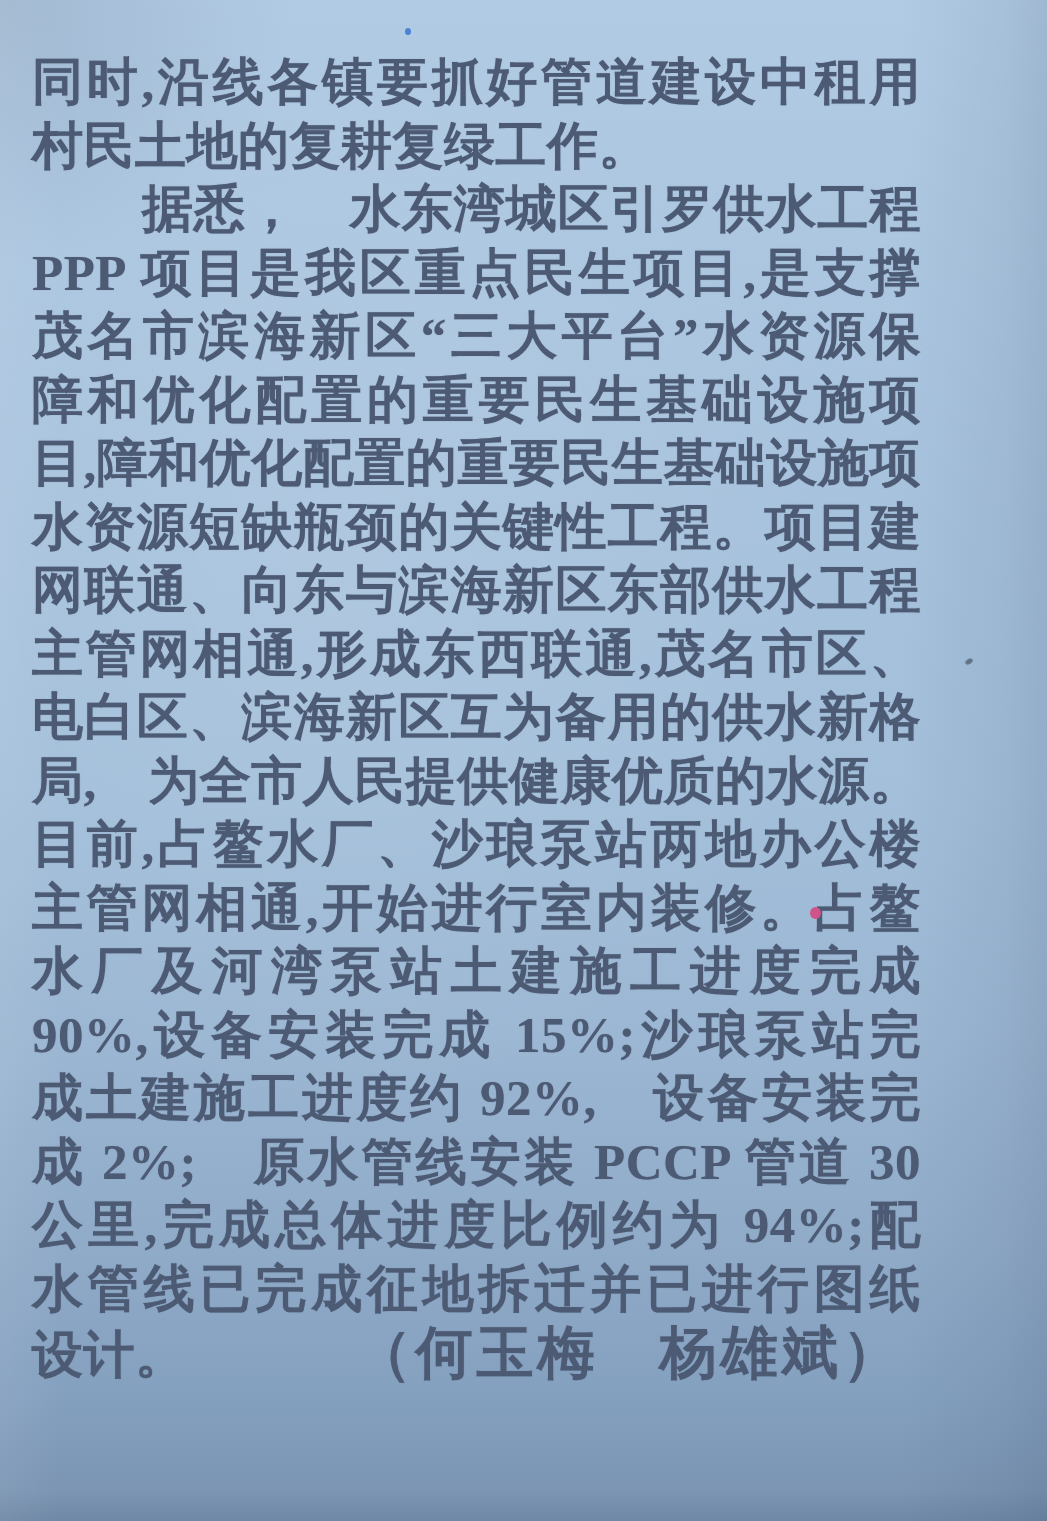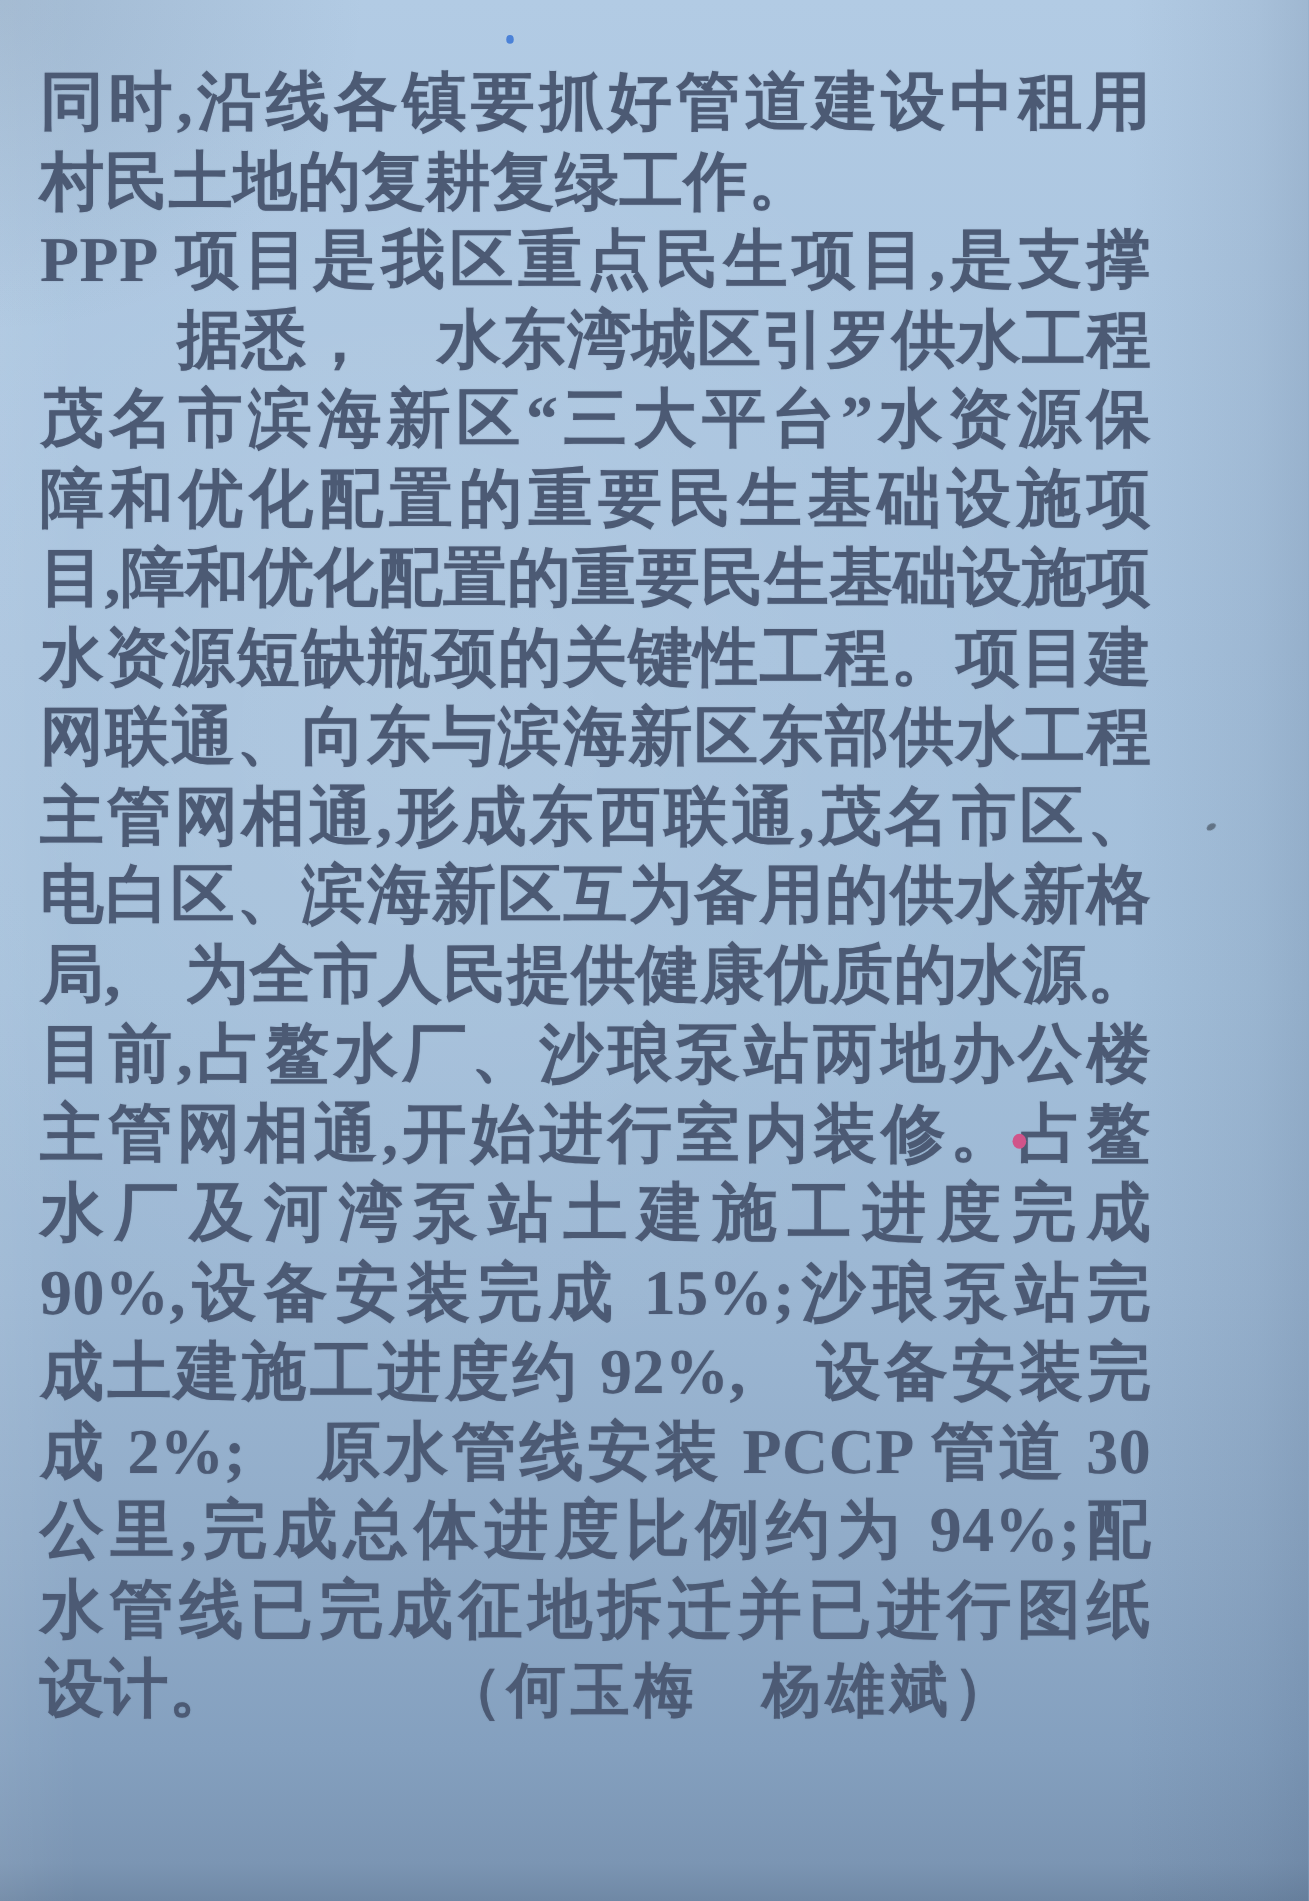--- a/index.html
+++ b/index.html
@@ -41,21 +41,21 @@
     text-align-last: left;
   }
   .line.indent {
     padding-left: 110px;
   }
   .line.last {
     text-align: left;
     text-align-last: left;
   }
   .byline {
-    font-size: 47px;
+    font-size: 57px;
     margin-left: 168px;
     letter-spacing: 4px;
   }
   
   .mark {
     position: absolute;
     border-radius: 50%;
   }
   .mark.blue-speck {
     left: 405px; top: 28px;
@@ -76,22 +76,22 @@
   }
 </style>
 </head>
 <body>
 
 <div class="photo">
 
   <div class="text-block" style="color: rgb(76, 90, 116);">
     <div class="line">同时,沿线各镇要抓好管道建设中租用</div>
     <div class="line short">村民土地的复耕复绿工作。</div>
+    <div class="line indent">据悉，　水东湾城区引罗供水工程</div>
     <div class="line">PPP 项目是我区重点民生项目,是支撑</div>
-    <div class="line indent">据悉，　水东湾城区引罗供水工程</div>
     <div class="line">茂名市滨海新区“三大平台”水资源保</div>
     <div class="line">障和优化配置的重要民生基础设施项</div>
     <div class="line">目,障和优化配置的重要民生基础设施项</div>
     <div class="line">水资源短缺瓶颈的关键性工程。项目建</div>
     <div class="line">网联通、向东与滨海新区东部供水工程</div>
     <div class="line">主管网相通,形成东西联通,茂名市区、</div>
     <div class="line">电白区、滨海新区互为备用的供水新格</div>
     <div class="line">局,　为全市人民提供健康优质的水源。</div>
     <div class="line">目前,占鳌水厂、沙琅泵站两地办公楼</div>
     <div class="line">主管网相通,开始进行室内装修。占鳌</div>

